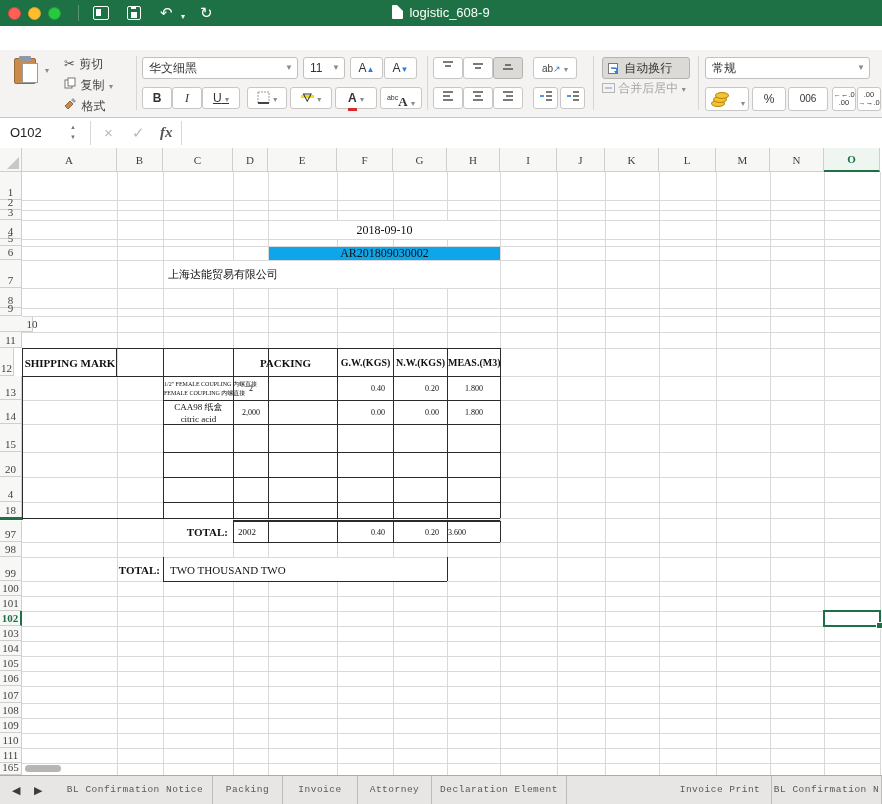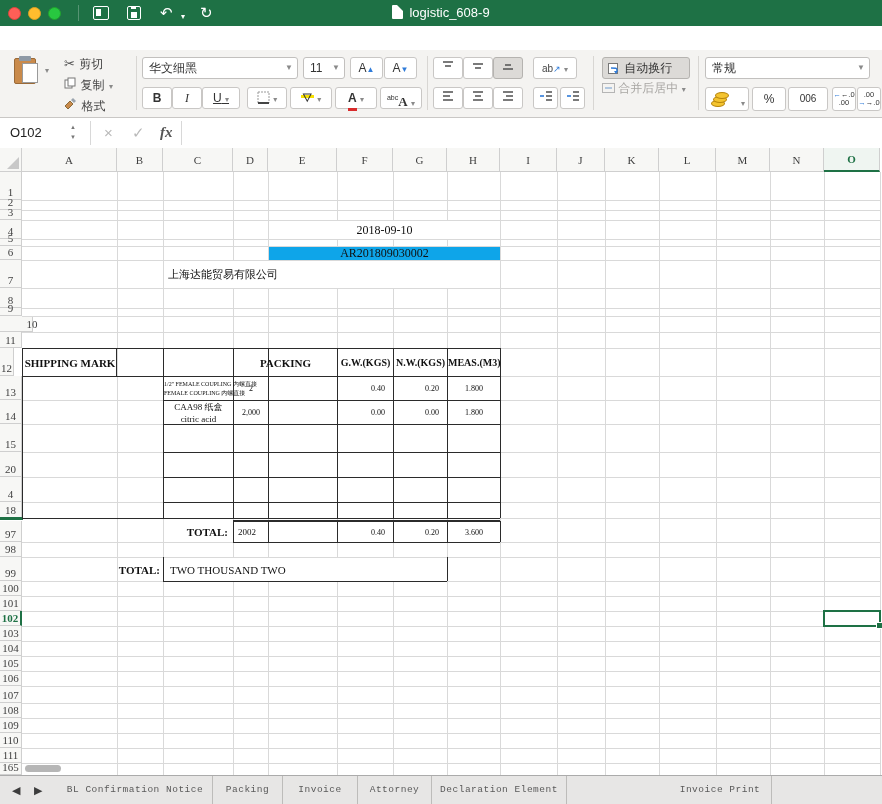--- a/index.html
+++ b/index.html
@@ -416,33 +416,34 @@
         <div style="line-height: 12px;">citric acid</div>
       </div>
       <div class="cell" style="left: 234px; top: 253px; width: 34px; height: 23px; font-size: 8px; text-align: center;">2,000</div>
       <div class="cell" style="left: 338px; top: 253px; width: 55px; height: 23px; font-size: 8px; text-align: right; padding-right: 8px;">0.00</div>
       <div class="cell" style="left: 394px; top: 253px; width: 53px; height: 23px; font-size: 8px; text-align: right; padding-right: 8px;">0.00</div>
       <div class="cell" style="left: 448px; top: 253px; width: 52px; height: 23px; font-size: 8px; text-align: center;">1.800</div>
       <div class="cell" style="left: 164px; top: 374px; width: 69px; height: 20px; font-size: 11px; text-align: right; font-weight: bold; padding-right: 5px;">TOTAL:</div>
       <div class="cell" style="left: 234px; top: 374px; width: 34px; height: 20px; font-size: 9px; text-align: left; padding-left: 4px;">2002</div>
       <div class="cell" style="left: 338px; top: 374px; width: 55px; height: 20px; font-size: 8px; text-align: right; padding-right: 8px;">0.40</div>
       <div class="cell" style="left: 394px; top: 374px; width: 53px; height: 20px; font-size: 8px; text-align: right; padding-right: 8px;">0.20</div>
-      <div class="cell" style="left: 448px; top: 374px; width: 52px; height: 20px; font-size: 8px; text-align: center;">3.600</div>
+      <div class="cell" style="left: 448px; top: 374px; width: 52px; height: 20px; font-size: 8px; text-align: left;">3.600</div>
       <div class="cell" style="left: 118px; top: 410px; width: 45px; height: 23px; font-size: 11px; text-align: right; font-weight: bold; padding-right: 3px;">TOTAL:</div>
       <div class="cell" style="left: 164px; top: 410px; width: 279px; height: 23px; font-size: 11px; text-align: left; padding-left: 6px; background: rgb(255, 255, 255);">TWO THOUSAND TWO</div>
       <div class="selbox" style="left: 823px; top: 462px; width: 58px; height: 17px;">
         <div class="handle"></div>
       </div>
       <div class="hthumb" style="left: 25px; top: 617px; width: 36px; height: 7px;"></div>
     </div>
 
   <div class="sheetbar" id="sheetbar">
       <div class="nav" style="left: 12px;">◀</div>
       <div class="nav" style="left: 34px;">▶</div>
       <div class="stab" style="left: 58px; width: 155px;">BL Confirmation Notice</div>
       <div class="stab" style="left: 213px; width: 70px;">Packing</div>
       <div class="stab" style="left: 283px; width: 75px;">Invoice</div>
       <div class="stab" style="left: 358px; width: 74px;">Attorney</div>
       <div class="stab" style="left: 432px; width: 135px;">Declaration Element</div>
       <div class="stab" style="left: 669px; width: 103px;">Invoice Print</div>
+      <div class="stab" style="left: 772px; width: 110px;">BL Confirmation N</div>
     </div>
 
 </div>
 
 </body></html>

